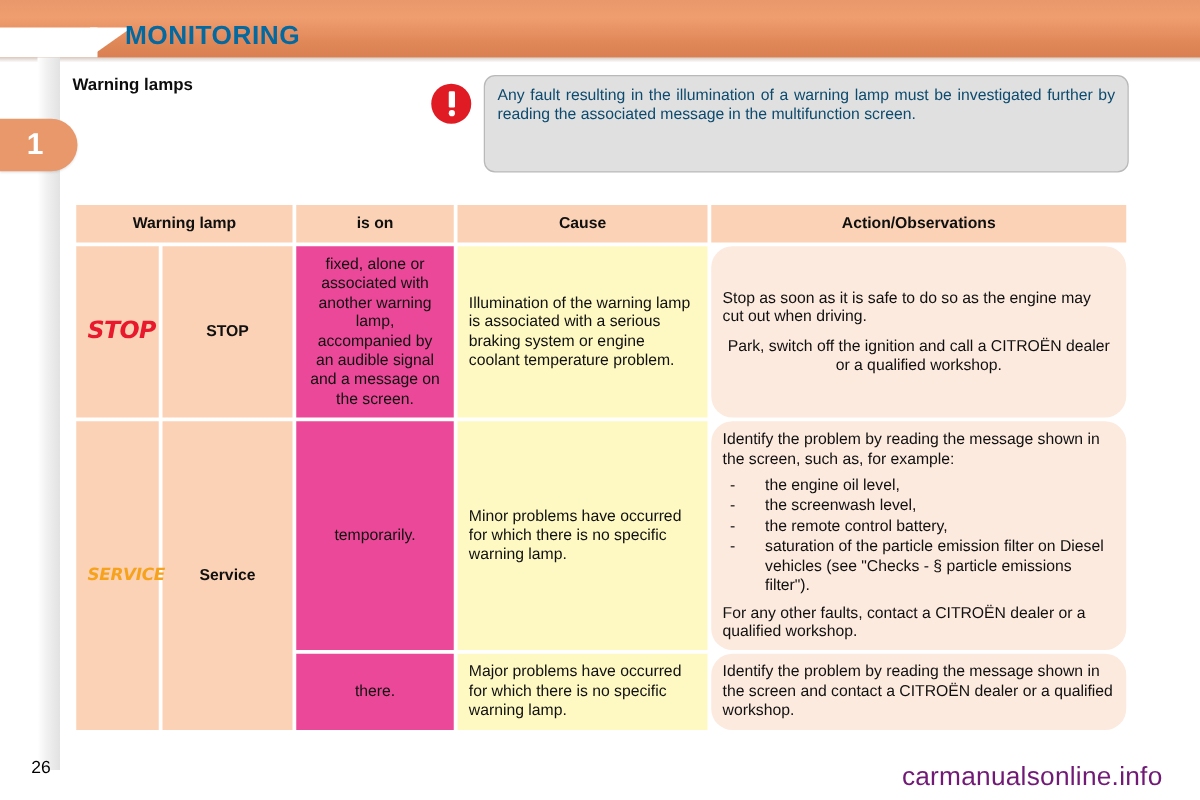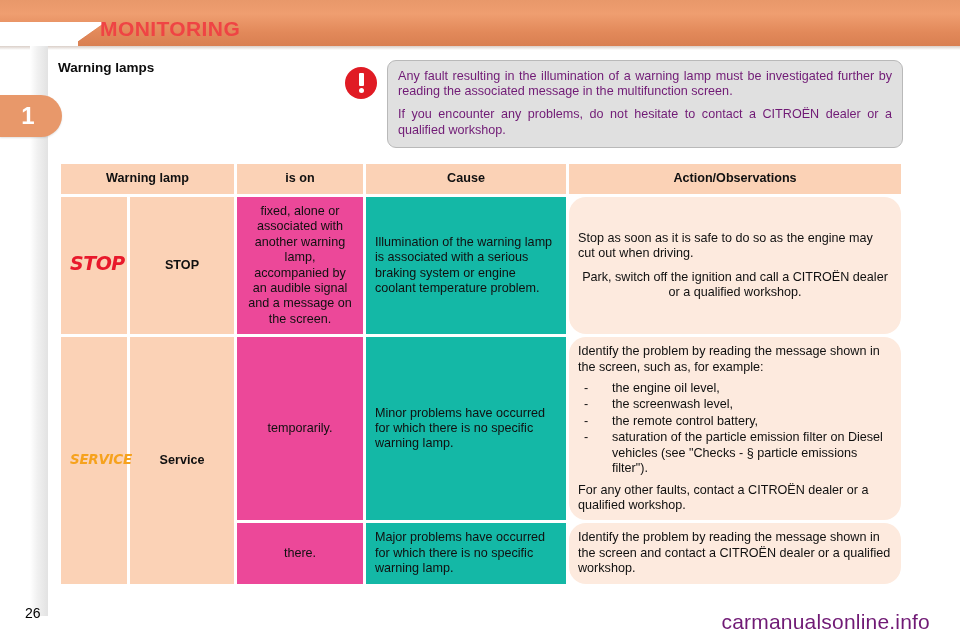--- a/index.html
+++ b/index.html
@@ -38,21 +38,21 @@
     position: absolute;
     left: 0; top: 46px;
     width: 960px; height: 4px;
     background: linear-gradient(180deg, rgba(120,80,55,0.28) 0%, rgba(120,80,55,0.0) 100%);
   }
   .header-title {
     position: absolute;
     left: 100px; top: 17px;
     font-size: 21px;
     font-weight: bold;
-    color: #ef4444;
+    color: #0369a1;
     letter-spacing: 0.4px;
   }
 
   
   .spine {
     position: absolute;
     left: 30px; top: 46px;
     width: 18px; height: 570px;
     background: linear-gradient(90deg, #ffffff 0%, #f1f1f1 40%, #e2e2e2 100%);
   }
@@ -130,21 +130,21 @@
     min-height: 78px;
     background: #e0e0e0;
     border: 1px solid #b9b9b9;
     border-radius: 9px;
     box-sizing: border-box;
     padding: 8px 10px 9px 10px;
   }
   .callout-p {
     font-size: 12.6px;
     line-height: 15.2px;
-    color: #701a75;
+    color: #0c4a6e;
     text-align: justify;
     text-align-last: left;
   }
   .callout-p + .callout-p { margin-top: 8px; }
 
   
   .tbl {
     position: absolute;
     left: 58px; top: 161px;
     width: 846px;
@@ -165,21 +165,21 @@
     background: #fbd2b6;
     text-align: center;
     font-weight: bold;
     font-size: 13px;
     height: 30px;
     padding: 5px 6px;
   }
   .c-icon    { background: #fbd2b6; width: 66px;  text-align: center; }
   .c-name    { background: #fbd2b6; width: 104px; text-align: center; font-weight: bold; }
   .c-ison    { background: #ec4899; width: 126px; text-align: center; }
-  .c-cause   { background: #14b8a6; width: 200px; text-align: left; }
+  .c-cause   { background: #fef9c3; width: 200px; text-align: left; }
   .c-action  { background: #fdeade; text-align: left; border-radius: 17px; }
 
   .col-w-icon   { width: 66px; }
   .col-w-name   { width: 104px; }
   .col-w-ison   { width: 126px; }
   .col-w-cause  { width: 200px; }
 
   .lamp-stop {
     color: #e8192c;
     font-weight: bold;
@@ -244,21 +244,20 @@
   <div class="intro-title">Warning lamps</div>
 </div>
 
 <div class="callout-wrap">
   <div class="callout-icon">
     <div class="bang-bar"></div>
     <div class="bang-dot"></div>
   </div>
   <div class="callout-box">
     <div class="callout-p">Any fault resulting in the illumination of a warning lamp must be investigated further by reading the associated message in the multifunction screen.</div>
-    <div class="callout-p">If you encounter any problems, do not hesitate to contact a CITROËN dealer or a qualified workshop.</div>
   </div>
 </div>
 
 <table class="tbl">
   <colgroup>
     <col class="col-w-icon">
     <col class="col-w-name">
     <col class="col-w-ison">
     <col class="col-w-cause">
     <col>

